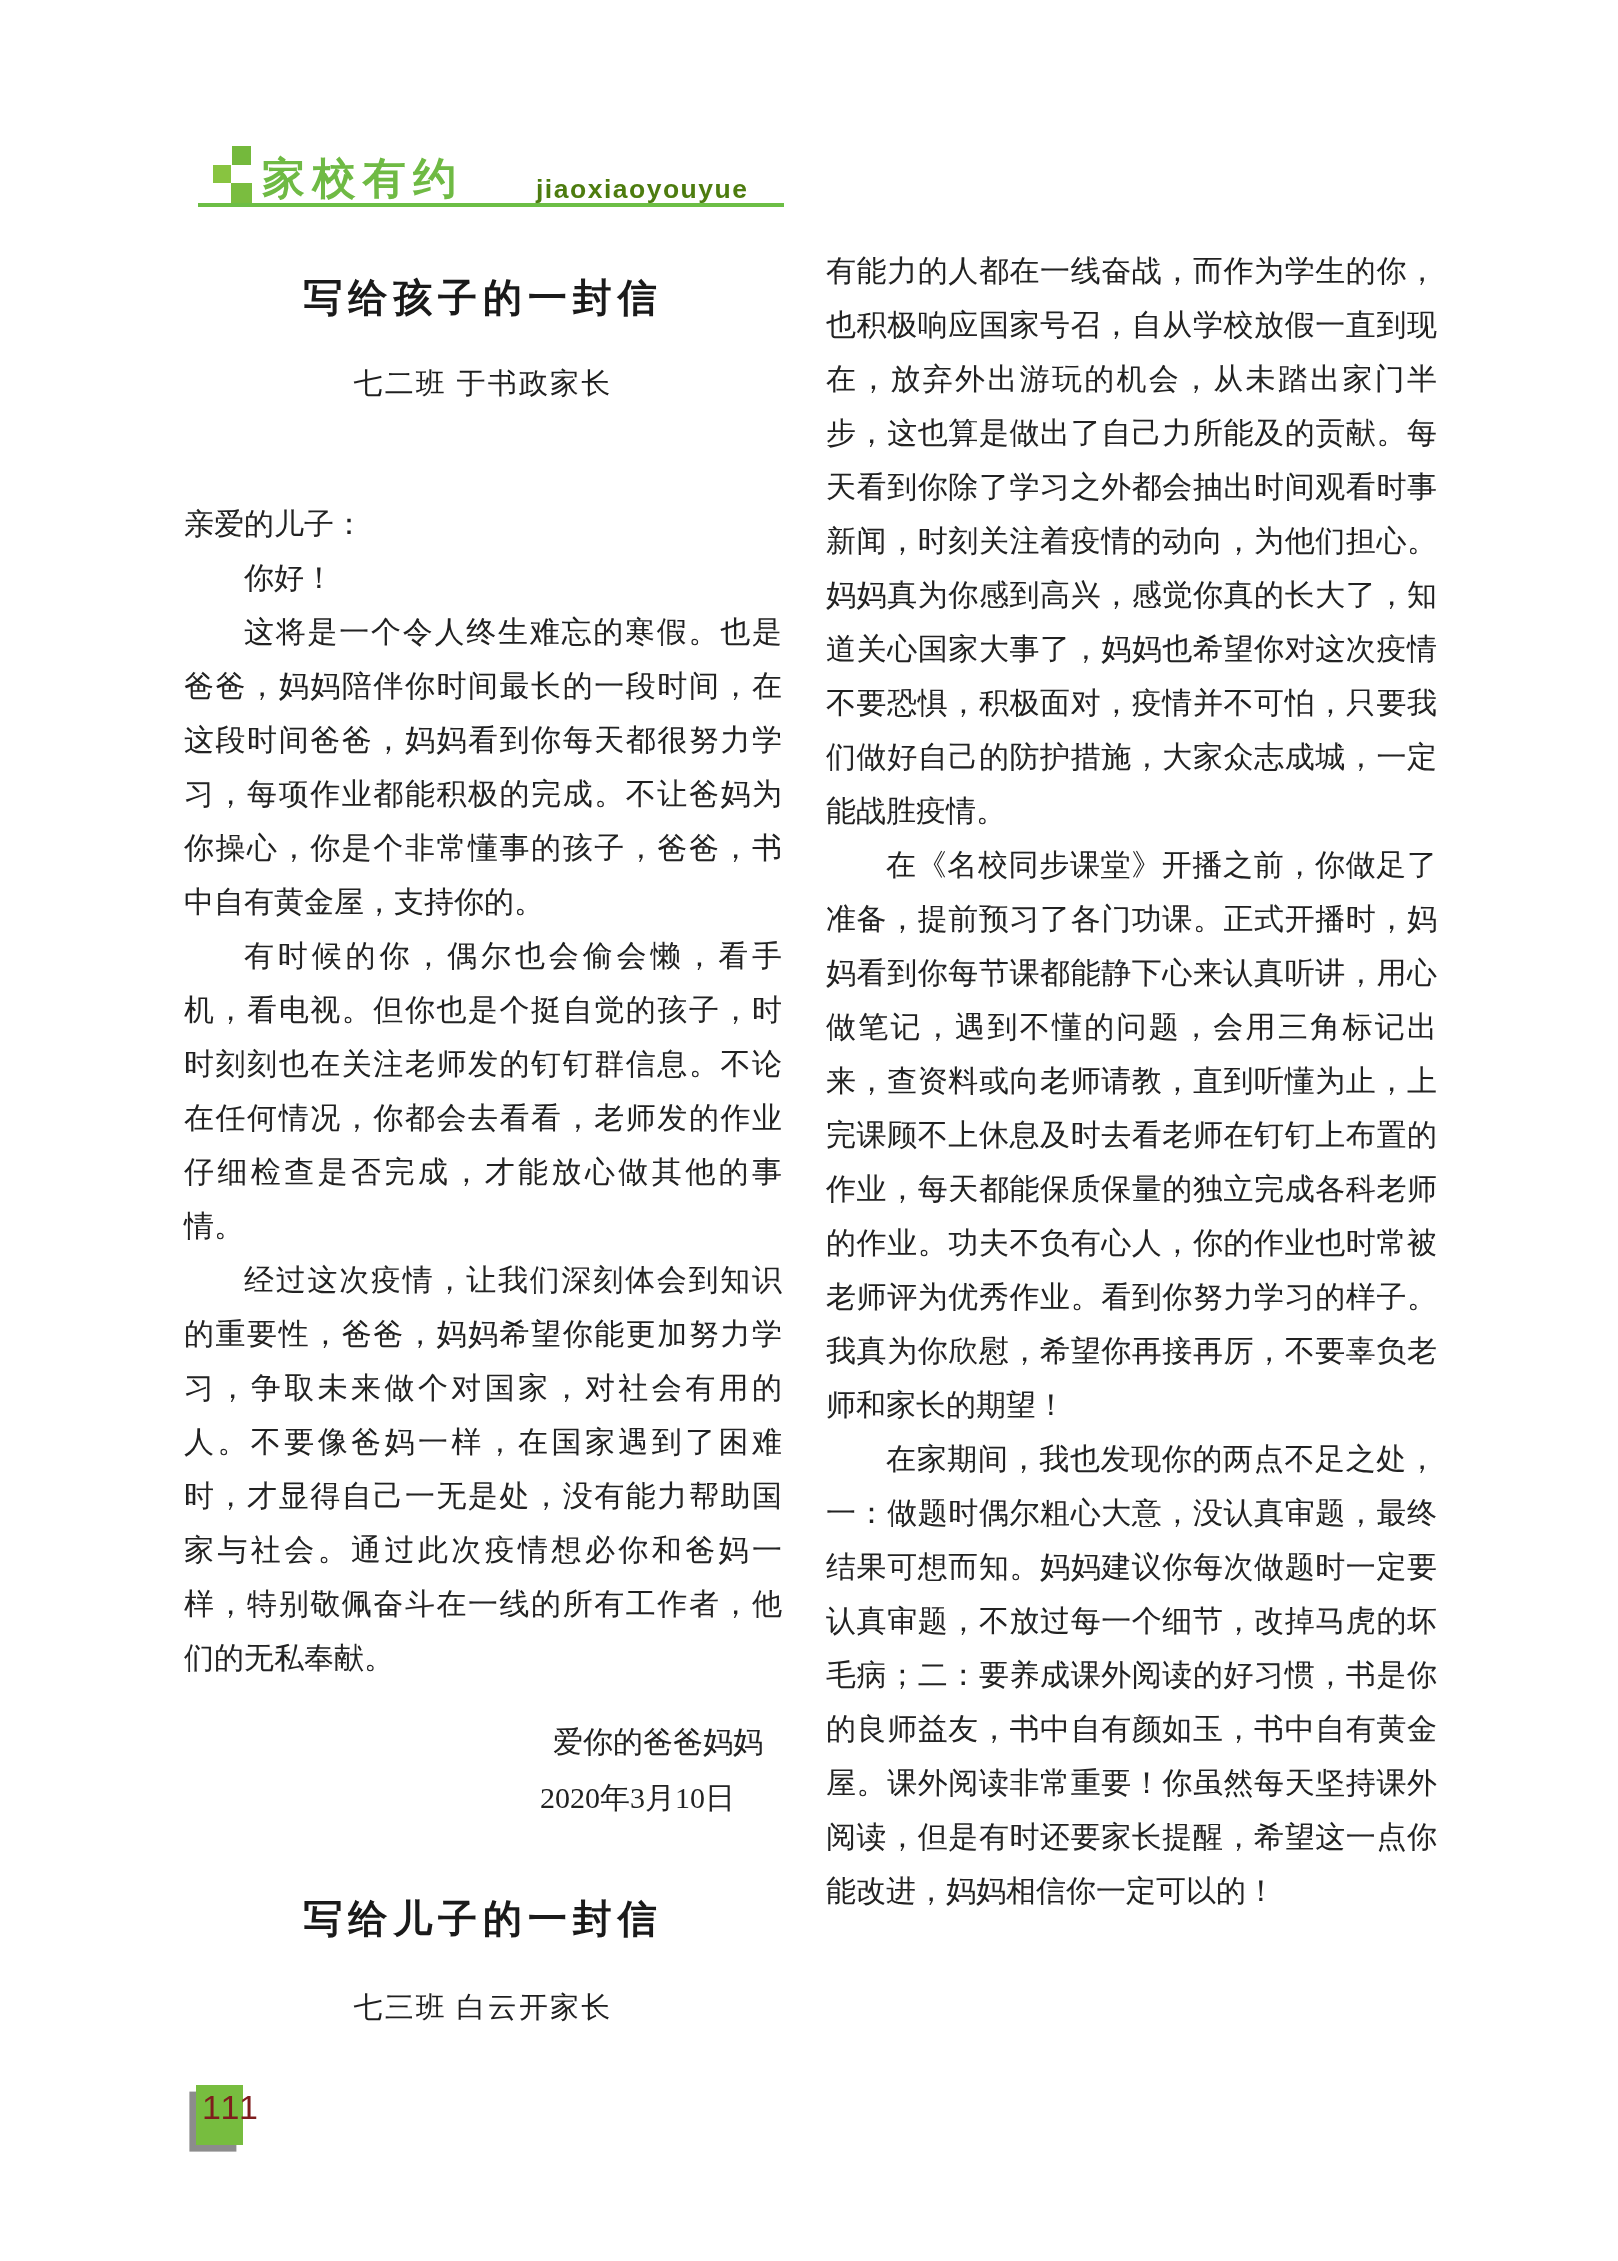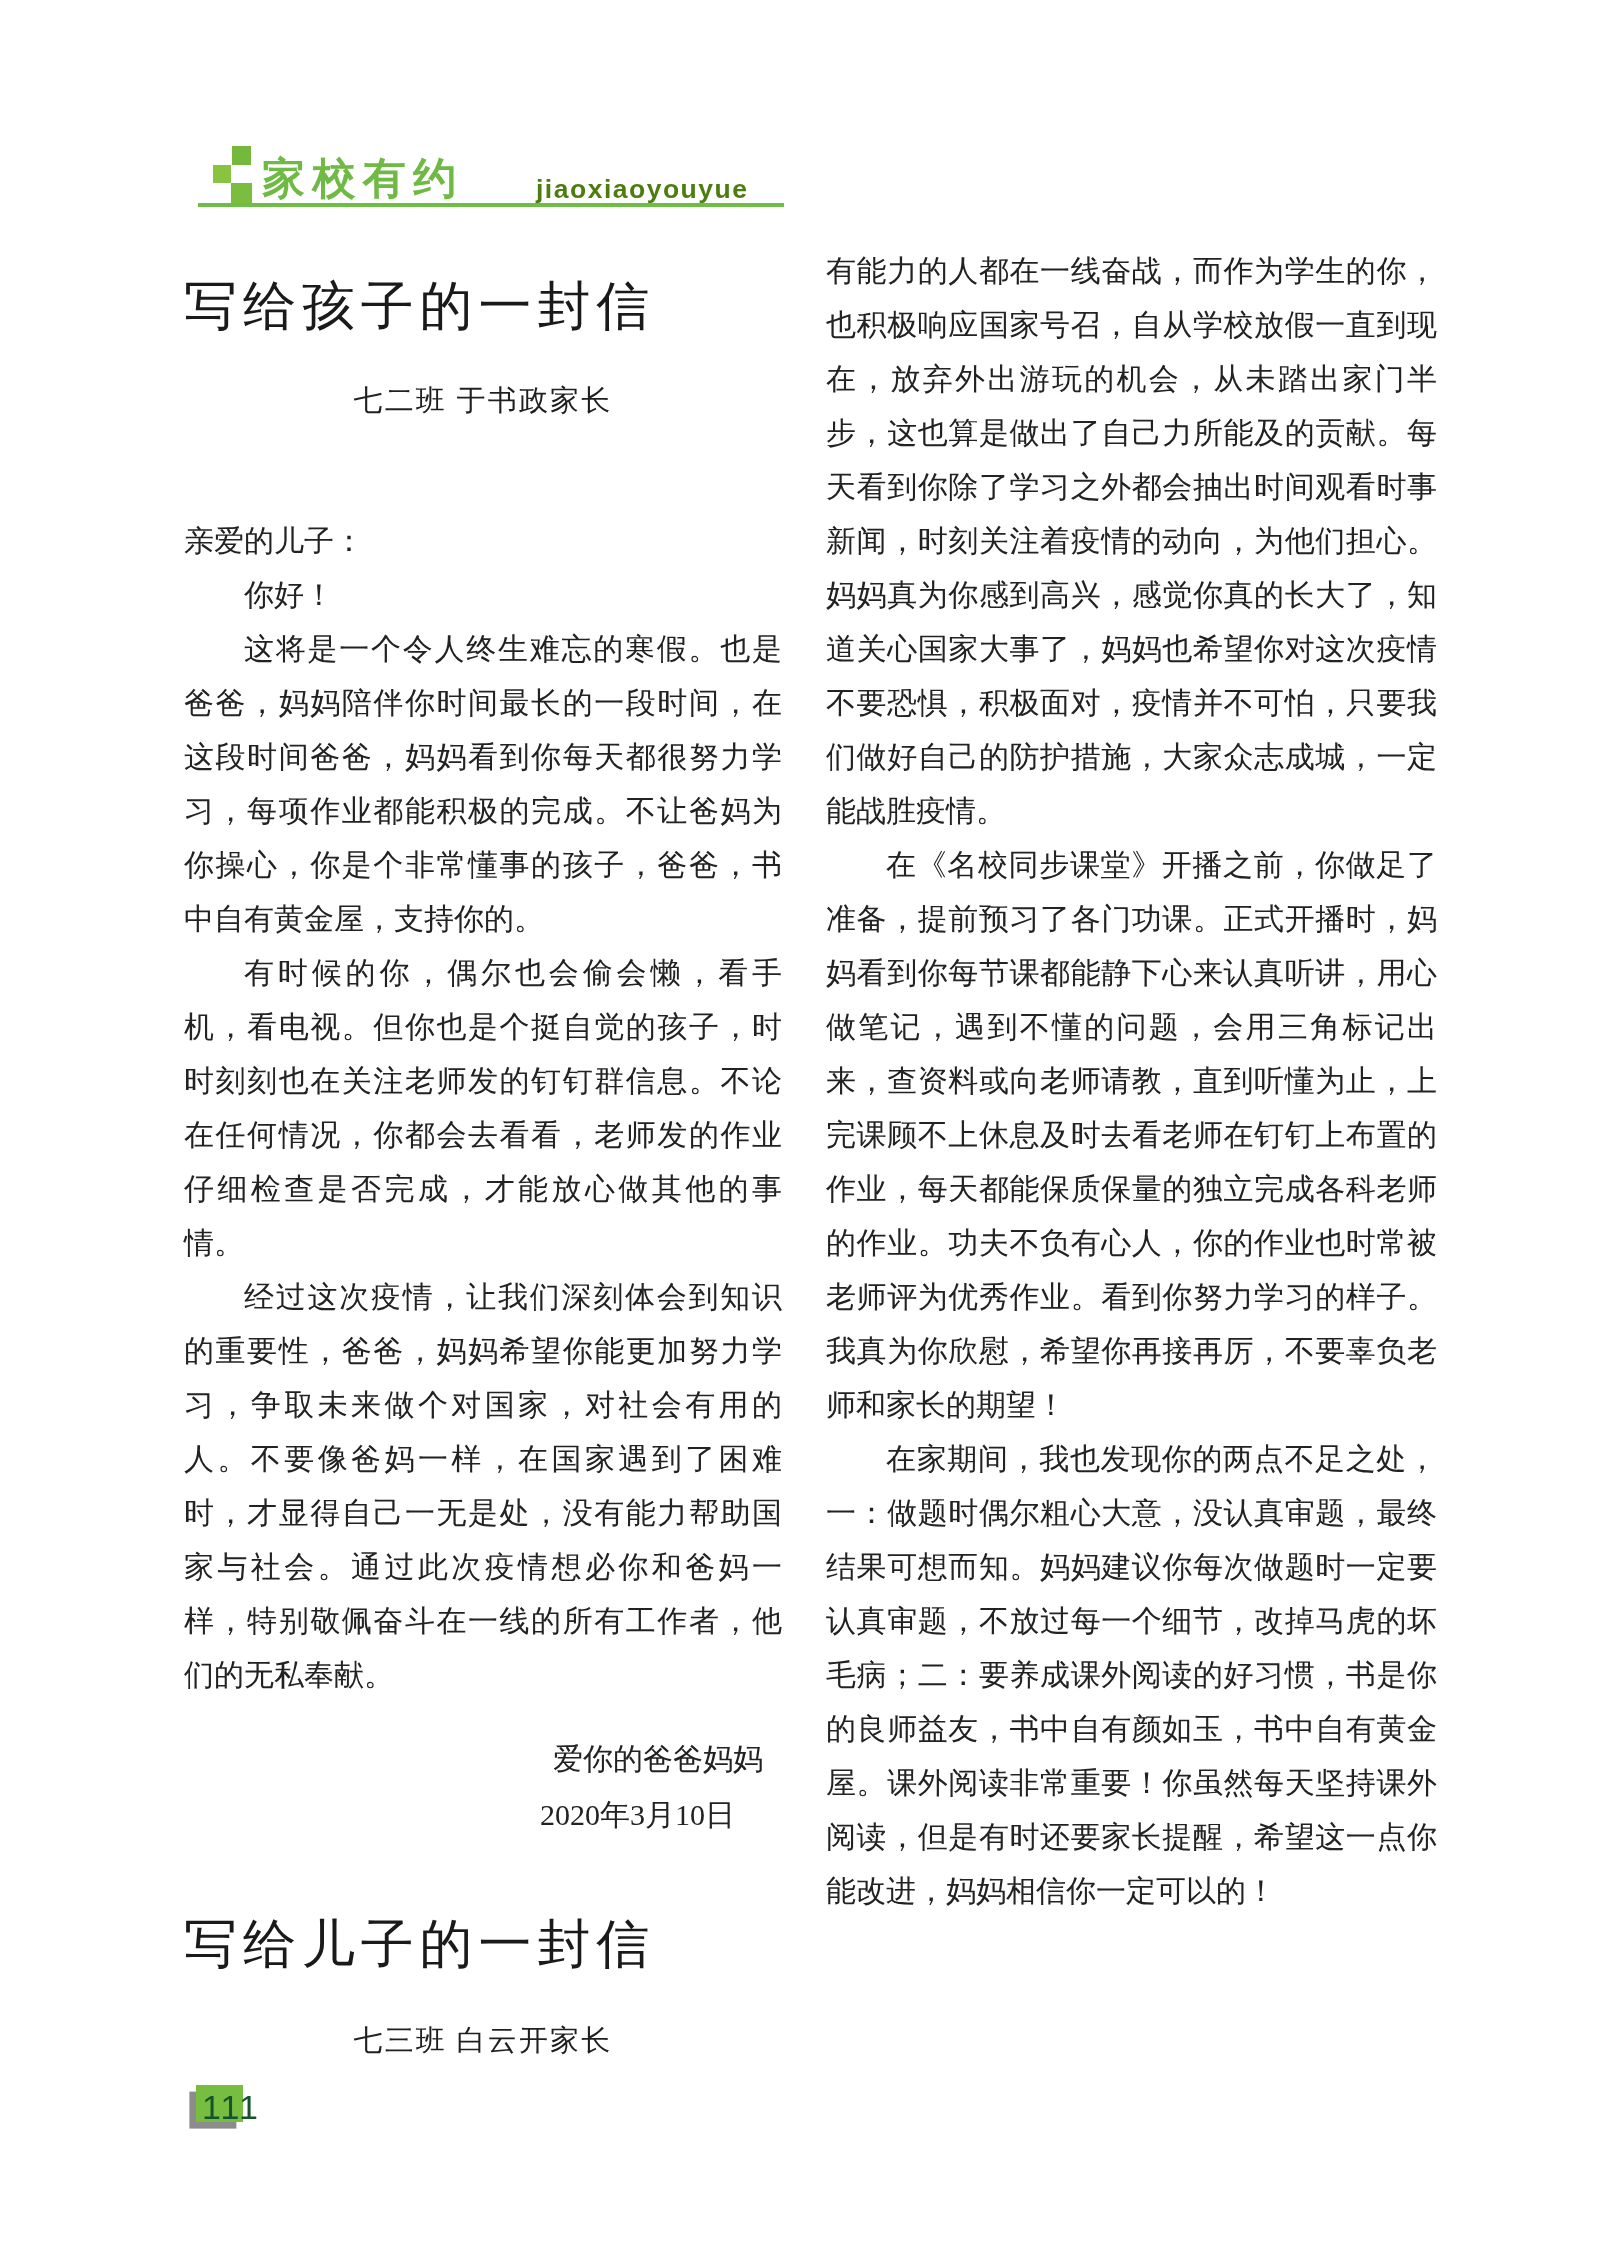--- a/index.html
+++ b/index.html
@@ -34,40 +34,40 @@
     background:#6cbe45;
   }
 
   
   .col{position:absolute;font-size:30px;line-height:54px;text-align:justify;}
   .col-left{left:184px;top:250px;width:598px;}
   .col-right{left:826px;top:244px;width:611px;}
 
   .letter-title{
     margin:25px 0 34px 0;
-    font-size:53px;font-weight:normal;letter-spacing:5.9px;
-    color:#1a1a1a;line-height:1.2;
+    font-size:39px;font-weight:bold;letter-spacing:5.9px;
+    text-align:center;color:#1a1a1a;line-height:1.2;
   }
   .letter-title.second{margin-top:71px;margin-bottom:37px;}
   .byline{
     text-align:center;font-size:29px;letter-spacing:2.2px;
     margin-bottom:87px;color:#1f1f1f;
   }
   .body-p{margin:0;text-indent:2em;}
   .salutation{margin:0;text-indent:0;}
   .no-indent{text-indent:0;}
   .signoff{margin:32px 0 0 0;text-align:right;padding-right:19px;font-family:Liberation Mono, monospace;}
   .date-line{margin:0;text-align:right;padding-right:47px;}
 
   
   .page-badge{
     position:absolute;left:196px;top:2085px;
-    width:47px;height:37px;background:#77bd3f;
+    width:47px;height:60px;background:#77bd3f;
     box-shadow:-6.6px 6.6px 0 0 #8c8c8c;
-    color:#14532d;font-family:"Liberation Sans","DejaVu Sans",sans-serif;
+    color:#7f1d1d;font-family:"Liberation Sans","DejaVu Sans",sans-serif;
     font-size:34px;line-height:44px;letter-spacing:2.2px;
     padding-left:5.9px;box-sizing:border-box;
   }
 </style>
 </head>
 <body>
 
 <div class="page">
 
   <div class="masthead">

